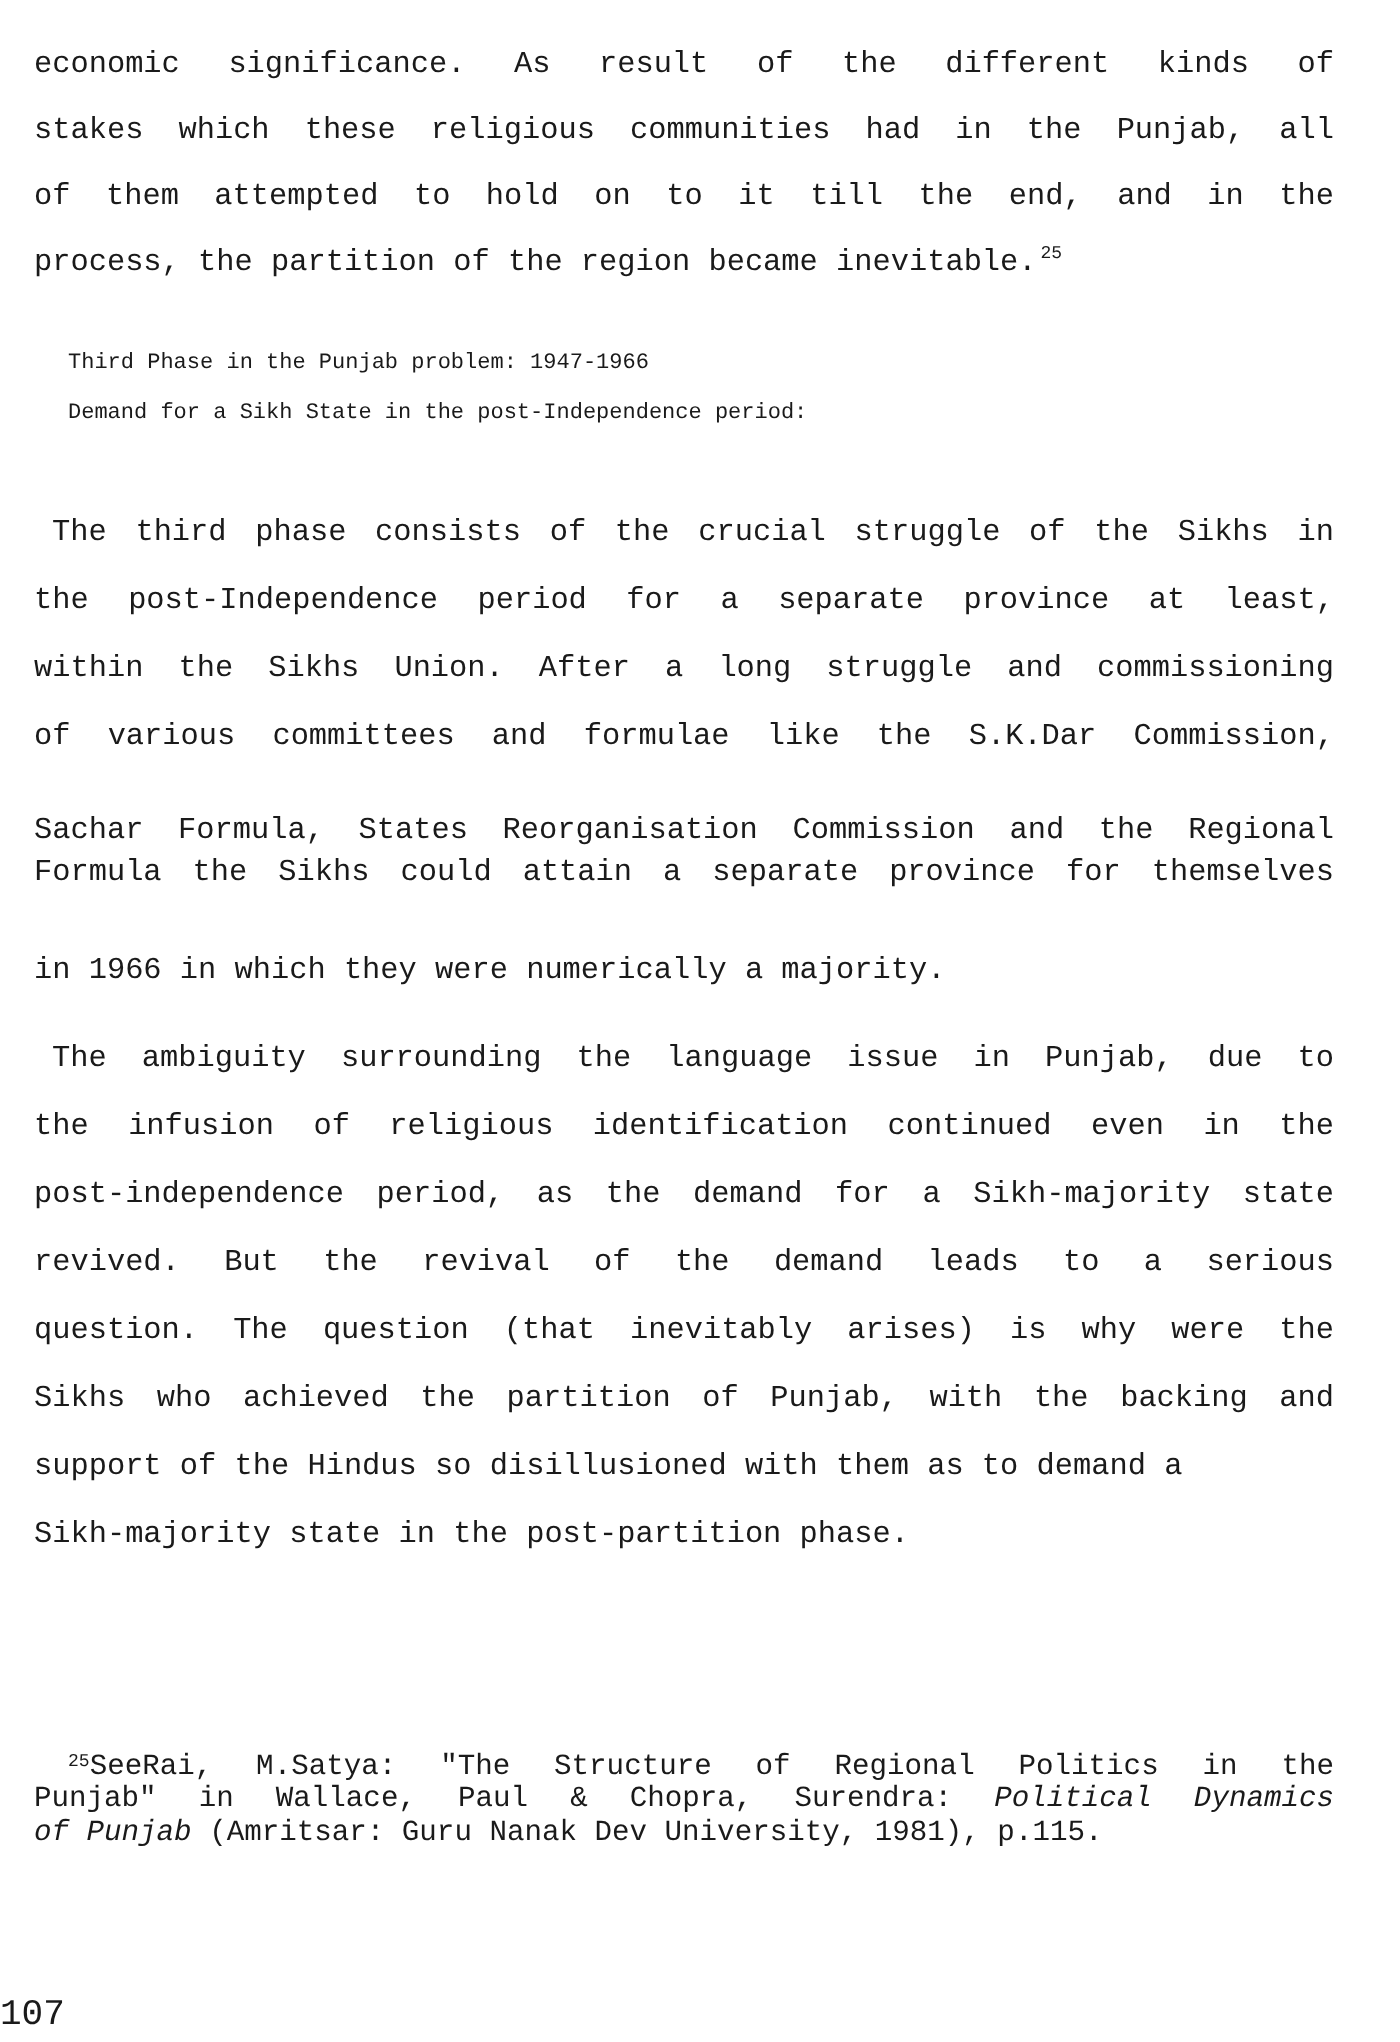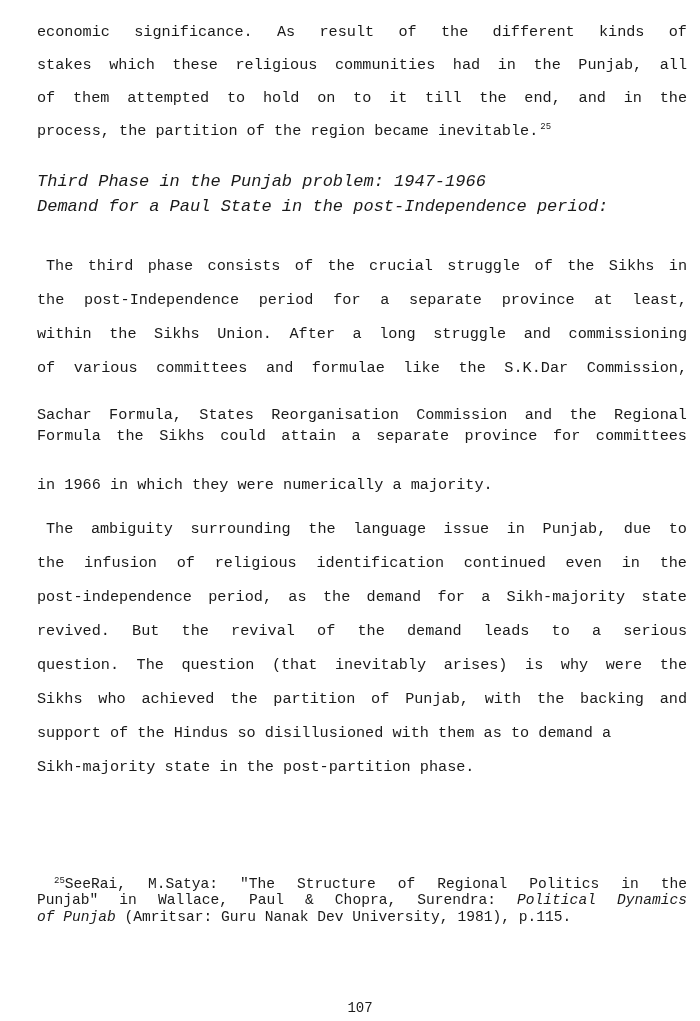--- a/index.html
+++ b/index.html
@@ -11,21 +11,21 @@
       width: 700px;
       height: 1021px;
       position: relative;
       overflow: hidden;
       color: #1a1a1a;
       font-family: "Liberation Mono", "DejaVu Sans Mono", monospace;
     }
     .page {
       position: absolute;
       left: 0; top: 0;
-      width: 612px; height: 1021px; margin-left: 20px;
+      width: 612px; height: 1021px;
     }
     .line {
       position: absolute;
       left: 17px;
       width: 650px;
       font-size: 15.2px;
       line-height: 20px;
       white-space: nowrap;
       text-align: justify;
       text-align-last: justify;
@@ -33,25 +33,24 @@
     .line.last {
       text-align-last: left;
       font-family: Liberation Mono, monospace;
     }
     .line.indent {
       left: 26px;
       width: 641px;
     }
     .heading {
       position: absolute;
-      left: 17px;
-      font-size: 17px;
+      left: 34px;
+      font-size: 11px;
       line-height: 20px;
       white-space: nowrap;
-      font-style: italic;
     }
     sup.fn {
       font-size: 9px;
       vertical-align: top;
       position: relative;
       top: -4px;
       margin-left: 2px;
     }
     .footnote {
       position: absolute;
@@ -69,49 +68,49 @@
       vertical-align: top;
       position: relative;
       top: -3px;
     }
     .footnote i { }
     .page-number {
       position: absolute;
       left: 0;
       width: 680px;
       top: 998px;
-      text-align: center;
-      font-size: 14px;
+      text-align: left;
+      font-size: 18px;
       line-height: 20px;
     }
   </style>
 </head>
 <body>
 
 <div class="page">
 
   <div>
     <div class="line" style="top:22px">economic significance. As result of the different kinds of</div>
     <div class="line" style="top:55px">stakes which these religious communities had in the Punjab, all</div>
     <div class="line" style="top:88px">of them attempted to hold on to it till the end, and in the</div>
     <div class="line last" style="top:121px"><span>process, the partition of the region became inevitable.</span><sup class="fn">25</sup></div>
   </div>
 
   <div>
     <div class="heading" style="top:172px">Third Phase in the Punjab problem: 1947-1966</div>
-    <div class="heading" style="top:197px">Demand for a Paul State in the post-Independence period:</div>
+    <div class="heading" style="top:197px">Demand for a Sikh State in the post-Independence period:</div>
   </div>
 
   <div>
     <div class="line indent" style="top:256px">The third phase consists of the crucial struggle of the Sikhs in</div>
     <div class="line" style="top:290px">the post-Independence period for a separate province at least,</div>
     <div class="line" style="top:324px">within the Sikhs Union. After a long struggle and commissioning</div>
     <div class="line" style="top:358px">of various committees and formulae like the S.K.Dar Commission,</div>
     <div class="line" style="top:405px">Sachar Formula, States Reorganisation Commission and the Regional</div>
-    <div class="line" style="top:426px">Formula the Sikhs could attain a separate province for committees</div>
+    <div class="line" style="top:426px">Formula the Sikhs could attain a separate province for themselves</div>
     <div class="line last" style="top:475px">in 1966 in which they were numerically a majority.</div>
   </div>
 
   <div>
     <div class="line indent" style="top:519px">The ambiguity surrounding the language issue in Punjab, due to</div>
     <div class="line" style="top:553px">the infusion of religious  identification continued even in the</div>
     <div class="line" style="top:587px">post-independence period, as the demand for a Sikh-majority state</div>
     <div class="line" style="top:621px">revived. But the revival of the demand leads to a serious</div>
     <div class="line" style="top:655px">question. The question (that inevitably arises) is why were the</div>
     <div class="line" style="top:689px">Sikhs who achieved the partition of Punjab, with the backing and</div>

